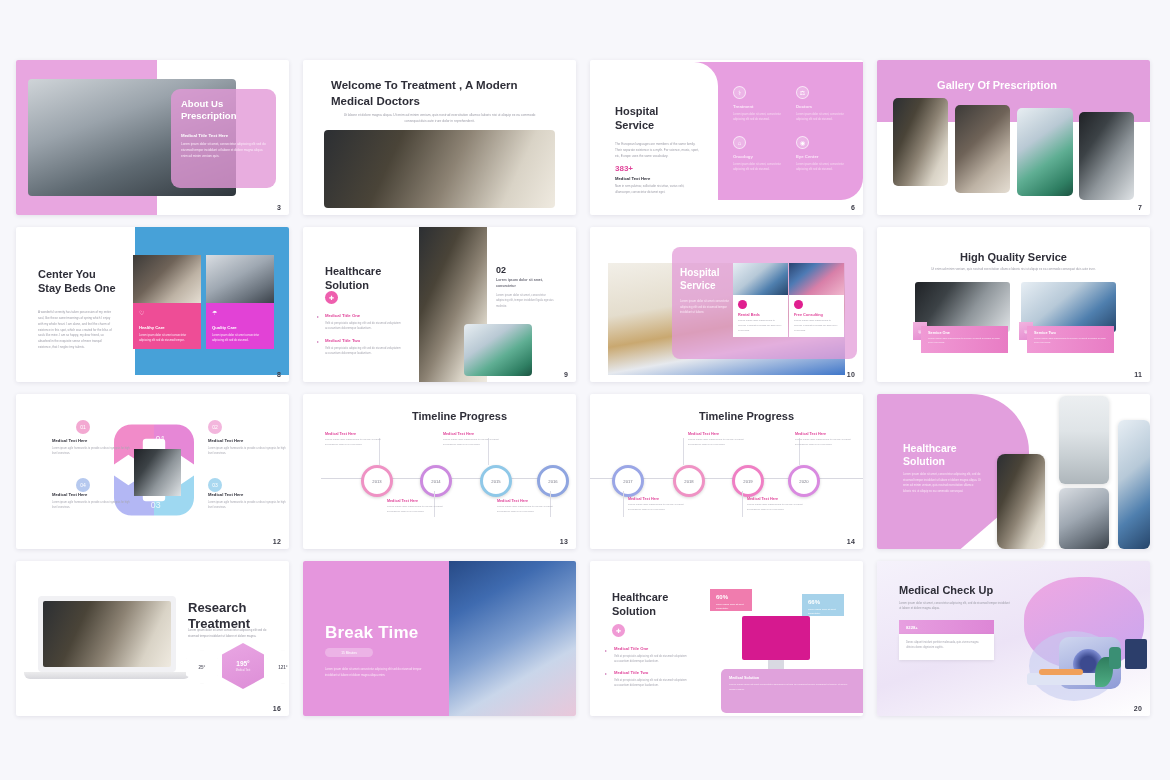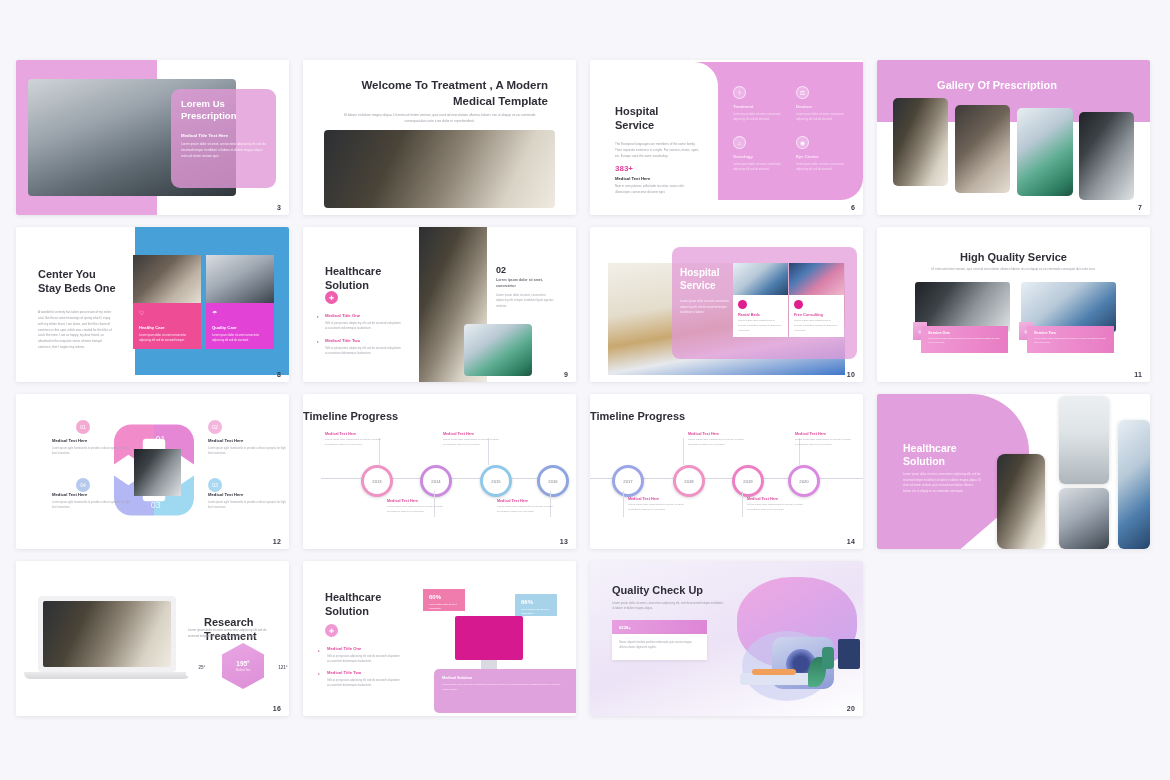--- a/index.html
+++ b/index.html
@@ -62,21 +62,21 @@
   .s3 .band{position:absolute;left:0;top:0;width:141px;height:155px;background:#e8a6e0;}
   .s3 .pic{position:absolute;left:12px;top:19px;width:208px;height:117px;border-radius:4px;}
   .s3 .card{position:absolute;left:155px;top:29px;width:105px;height:99px;border-radius:9px;
             background:rgba(226,152,215,.80);padding:9px 10px;box-sizing:border-box;}
   .s3 .card h3{margin:0;font-size:9.5px;line-height:1.25;color:#fff;font-weight:bold;}
   .s3 .card .st{margin-top:11px;font-size:4.4px;font-weight:bold;color:#fff;}
   .s3 .card .bd{margin-top:4px;font-size:3.1px;line-height:1.9;color:#fbeaf8;}
 
   
   .s4{padding:0;}
-  .s4 h2{position:absolute;left:28px;top:18px;width:217px;text-align:right;
+  .s4 h2{position:absolute;left:28px;top:18px;width:217px;text-align:left;
          font-size:11.5px;line-height:1.35;margin:0;}
   .s4 .p{position:absolute;left:38px;top:52px;width:197px;text-align:center;font-size:3.3px;line-height:1.85;}
   .s4 .pic{position:absolute;left:21px;top:70px;width:231px;height:78px;border-radius:4px;}
 
   
   .s6 .pink{position:absolute;left:0;top:2px;width:273px;height:138px;background:#e79fe0;
             border-radius:0 0 22px 0;}
   .s6 .white{position:absolute;left:0;top:2px;width:128px;height:150px;background:#fff;border-radius:0 24px 0 0;}
   .s6 h3{position:absolute;left:25px;top:45px;font-size:11px;line-height:1.25;margin:0;}
   .s6 .p{position:absolute;left:25px;top:82px;width:88px;font-size:3.1px;line-height:1.9;}
@@ -147,21 +147,21 @@
   
   .s12 .cyc{position:absolute;left:98px;top:22px;width:80px;height:108px;}
   .s12 .pic{position:absolute;left:118px;top:55px;width:47px;height:47px;}
   .s12 .tx{position:absolute;width:78px;}
   .s12 .tx .t{font-size:4.2px;font-weight:bold;color:#2e2e38;}
   .s12 .tx .b{font-size:2.6px;line-height:1.95;color:#a8a8b2;margin-top:3px;}
   .s12 .bub{position:absolute;width:14px;height:14px;border-radius:50%;display:flex;
             align-items:center;justify-content:center;font-size:5px;color:#fff;}
 
   
-  .tl h3{position:absolute;left:0;top:16px;width:313px;font-size:11px;margin:0;}
+  .tl h3{position:absolute;left:0;top:16px;width:313px;text-align:center;font-size:11px;margin:0;}
   .tl .axis{position:absolute;left:18px;top:84px;width:237px;height:1px;background:#d8d8e0;}
   .tl .node{position:absolute;width:26px;height:26px;border-radius:50%;background:#fff;
             display:flex;align-items:center;justify-content:center;font-size:4.2px;color:#7d7d8a;
             box-shadow:0 1px 3px rgba(0,0,0,.16);}
   .tl .note{position:absolute;width:64px;}
   .tl .note .t{font-size:3.7px;font-weight:bold;color:#e0459a;}
   .tl .note .b{font-size:2.5px;line-height:1.95;color:#a8a8b2;margin-top:2px;}
   .tl .stem{position:absolute;width:1px;background:#dcdce4;}
 
   
@@ -170,21 +170,21 @@
   .s15 h3{position:absolute;left:26px;top:48px;font-size:10.5px;line-height:1.25;color:#fff;margin:0;font-weight:bold;}
   .s15 .p{position:absolute;left:26px;top:78px;width:78px;font-size:2.8px;line-height:2.05;color:#fae6f6;}
   .s15 .pic{position:absolute;border-radius:6px;box-shadow:0 1px 4px rgba(0,0,0,.14);}
 
   
   .s16 .lap{position:absolute;left:22px;top:35px;width:138px;height:76px;background:#f1f1f4;
             border-radius:4px;padding:5px;box-sizing:border-box;}
   .s16 .lap .scr{width:100%;height:100%;border-radius:2px;}
   .s16 .base{position:absolute;left:8px;top:111px;width:166px;height:7px;
              background:linear-gradient(180deg,#ececed,#d8d8dd);border-radius:0 0 6px 6px;}
-  .s16 h3{position:absolute;left:172px;top:39px;font-size:11px;line-height:1.25;margin:16px;}
+  .s16 h3{position:absolute;left:172px;top:39px;font-size:13px;line-height:1.25;margin:0;}
   .s16 .p{position:absolute;left:172px;top:67px;width:88px;font-size:2.9px;line-height:1.95;}
   .s16 .hex{position:absolute;display:flex;flex-direction:column;align-items:center;justify-content:center;
             clip-path:polygon(50% 0,100% 25%,100% 75%,50% 100%,0 75%,0 25%);}
   .s16 .hex .v{font-weight:bold;}
 
   
   .s17 .pink{position:absolute;left:0;top:0;width:146px;height:155px;background:#e596dd;}
   .s17 .pic{position:absolute;left:146px;top:0;width:127px;height:155px;}
   .s17 h3{position:absolute;left:22px;top:62px;font-size:17px;color:#fff;margin:0;font-weight:bold;letter-spacing:.2px;}
   .s17 .pill{position:absolute;left:22px;top:87px;width:48px;height:9px;border-radius:6px;
@@ -237,33 +237,33 @@
 </head>
 <body>
 
 <div class="grid">
 
   <div class="slide s3">
     <div class="band"></div>
     <div class="pic ph lab2"></div>
     <div class="card">
       <h3>
-        <span>Lorem Us</span><br>
+        <span>About Us</span><br>
         <span>Prescription</span>
       </h3>
       <div class="st">Medical Title Text Here</div>
       <div class="bd blur">Lorem ipsum dolor sit amet, consectetur adipiscing elit sed do eiusmod tempor incididunt ut labore et dolore magna aliqua enim ad minim veniam quis.</div>
     </div>
     <div class="pgnum">3</div>
   </div>
 
   <div class="slide s4">
     <h2 class="ttl">
       <span>Welcome To Treatment , A Modern</span><br>
-      <span>Medical Template</span>
+      <span>Medical Doctors</span>
     </h2>
     <div class="p sub blur">Ut labore et dolore magna aliqua. Ut enim ad minim veniam, quis nostrud exercitation ullamco laboris nisi ut aliquip ex ea commodo consequat duis aute irure dolor in reprehenderit.</div>
     <div class="pic ph lab1"></div>
     <div class="pgnum"></div>
   </div>
 
   <div class="slide s6">
     <div class="pink"></div>
     <div class="white"></div>
     <h3 class="ttl">
@@ -539,20 +539,28 @@
     <div class="hex" style="left:206px;top:82px;width:42px;height:46px;background:linear-gradient(160deg,#e9a6e3,#dd8ed7);">
       <div class="v" style="font-size:6.5px;color:#ffffff;">195°</div>
       <div style="font-size:2.6px;color:#fbe9f8;margin-top:2px;" class="blur">Medical Text</div>
     </div>
     <div class="hex" style="left:251px;top:89px;width:32px;height:34px;background:#ffffff;box-shadow:0 1px 4px rgba(0,0,0,.10);">
       <div class="v" style="font-size:4.5px;color:#6a6a76;">121°</div>
     </div>
     <div class="pgnum">16</div>
   </div>
 
+  <div class="slide s17">
+    <div class="pink"></div>
+    <div class="pic ph surgery"></div>
+    <h3>Break Time</h3>
+    <div class="pill blur">15 Minutes</div>
+    <div class="p blur">Lorem ipsum dolor sit amet consectetur adipiscing elit sed do eiusmod tempor incididunt ut labore et dolore magna aliqua enim.</div>
+    <div class="pgnum"></div>
+  </div>
 
   <div class="slide s18">
     <h3 class="ttl">
       <span>Healthcare</span><br>
       <span>Solution</span>
     </h3>
     <div class="dot">✚</div>
     <div class="chev" style="top:87px;">▸</div>
     <div class="li" style="top:85px;">
       <div class="t blur">Medical Title One</div>
@@ -584,20 +592,20 @@
   <div class="slide s20 mri">
     <div class="blob"></div>
     <div class="blob2"></div>
     <div class="tube"></div>
     <div class="bore"></div>
     <div class="bedp"></div>
     <div class="pat"></div>
     <div class="leaf"></div>
     <div class="chairp"></div>
     <div class="desk"></div>
-    <h3 class="ttl">Quality Check Up</h3>
+    <h3 class="ttl">Medical Check Up</h3>
     <div class="p sub blur">Lorem ipsum dolor sit amet, consectetur adipiscing elit, sed do eiusmod tempor incididunt ut labore et dolore magna aliqua.</div>
     <div class="bar blur">8228+</div>
     <div class="box blur">Donec aliquet tincidunt porttitor malesuada, quis viverra magna ultricies donec dignissim sagittis.</div>
     <div class="pgnum">20</div>
   </div>
 
 </div>
 
 </body></html>

